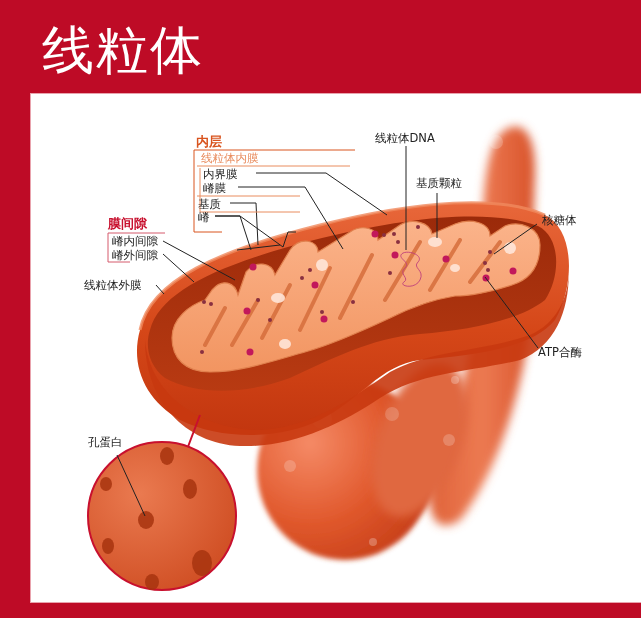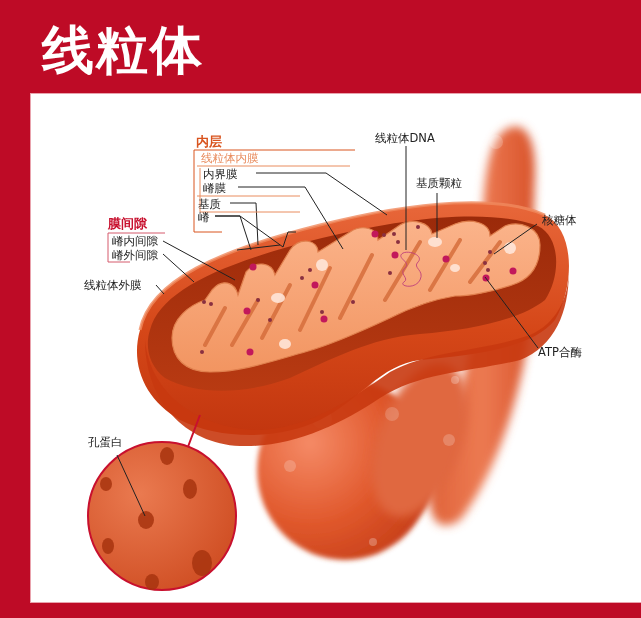--- a/index.html
+++ b/index.html
@@ -4,21 +4,21 @@
 <style>
   html, body { margin: 0; padding: 0; }
   body {
     width: 641px; height: 618px; overflow: hidden;
     background: #be0b26;
     font-family: "DejaVu Sans", "Liberation Sans", sans-serif;
     position: relative;
   }
   .title {
     position: absolute; left: 42px; top: 18px;
-    color: #ffffff; font-size: 52px; font-weight: bold;
+    color: #ffffff; font-size: 52px; font-weight: normal;
     letter-spacing: 2px; line-height: 64px;
   }
   .panel {
     position: absolute; left: 31px; top: 94px;
     width: 594px; height: 508px;
     background: #ffffff;
     box-shadow: 0 0 0 1px #e9a3ad;
     overflow: hidden;
     padding-left: 40px;
   }

